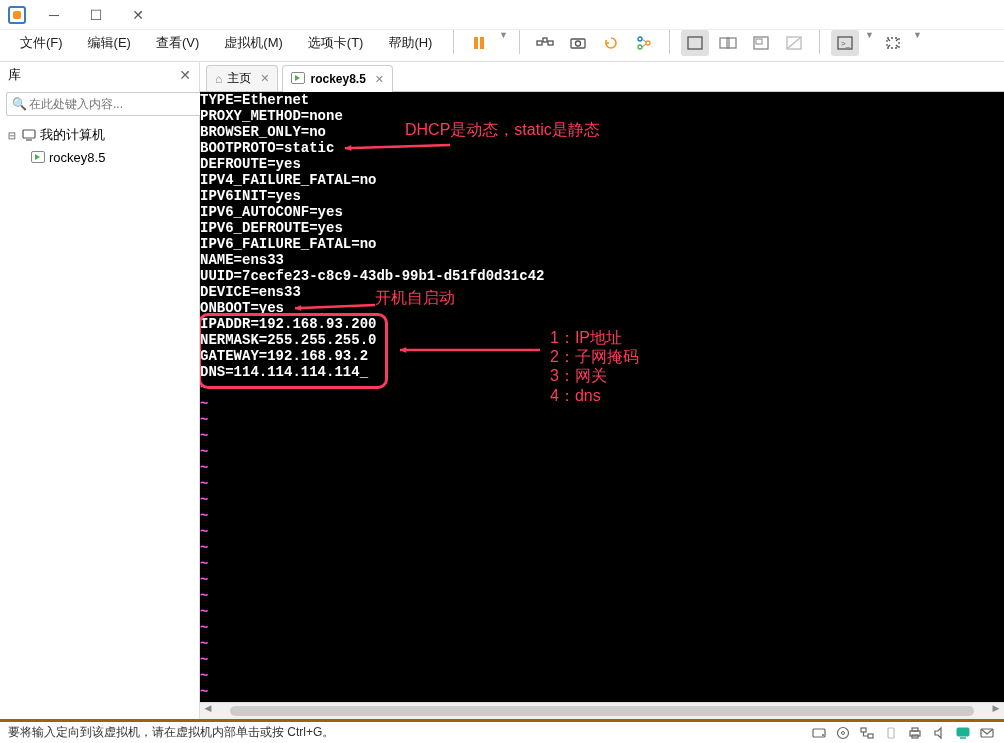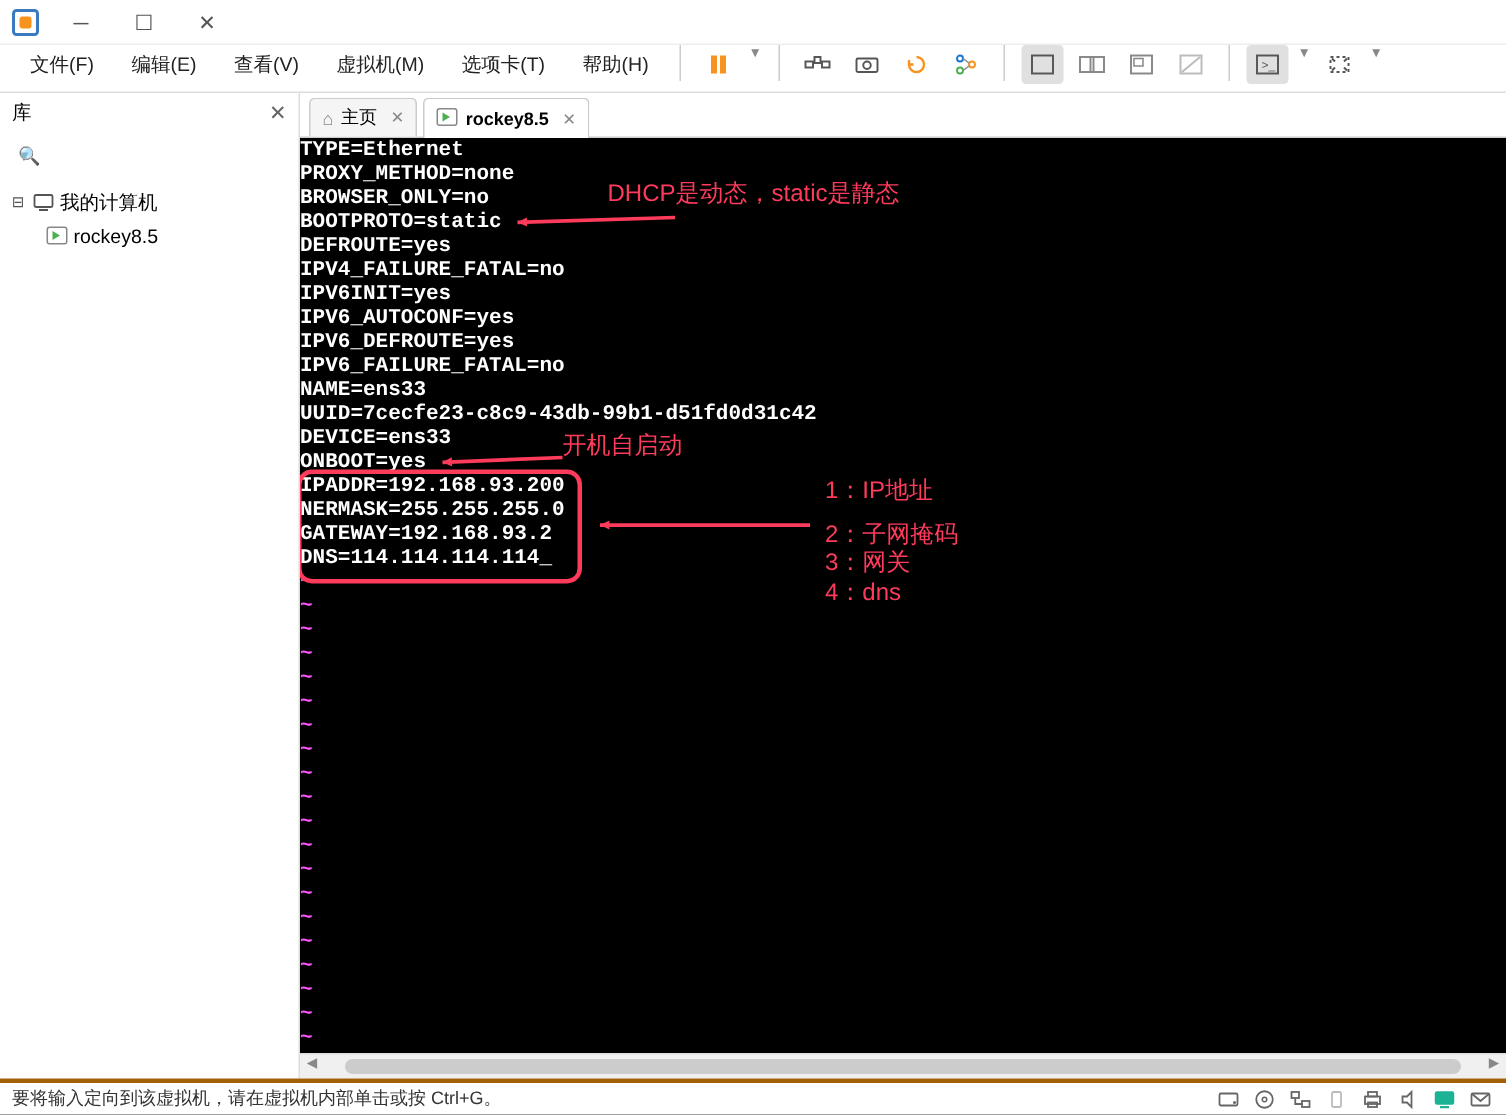--- a/index.html
+++ b/index.html
@@ -152,20 +152,21 @@
 
 <div class="body-row">
 
   <div class="sidebar">
     <div class="sidebar-head">
       <span>库</span>
       <span class="x">✕</span>
     </div>
     <div class="search-row">
       <span style="position:absolute;margin:5px 0 0 6px;color:#888;">🔍</span>
+      <input class="search-input" style="padding-left: 22px;" placeholder="在此处键入内容...">
       <div class="search-btn">▼</div>
     </div>
     <div class="tree">
       <div class="tree-row">
         <span class="tree-toggle">⊟</span>
         <span class="tree-icon">
           <svg width="16" height="14">
               <rect x="2" y="2" width="12" height="8" rx="1" fill="none" stroke="#555" stroke-width="1.2"></rect>
               <line x1="5" y1="12" x2="11" y2="12" stroke="#555" stroke-width="1.2"></line>
             </svg>
@@ -198,21 +199,21 @@
     <div class="console-wrap">
       <div class="console" id="console"><div class="line">TYPE=Ethernet</div><div class="line">PROXY_METHOD=none</div><div class="line">BROWSER_ONLY=no</div><div class="line">BOOTPROTO=static</div><div class="line">DEFROUTE=yes</div><div class="line">IPV4_FAILURE_FATAL=no</div><div class="line">IPV6INIT=yes</div><div class="line">IPV6_AUTOCONF=yes</div><div class="line">IPV6_DEFROUTE=yes</div><div class="line">IPV6_FAILURE_FATAL=no</div><div class="line">NAME=ens33</div><div class="line">UUID=7cecfe23-c8c9-43db-99b1-d51fd0d31c42</div><div class="line">DEVICE=ens33</div><div class="line">ONBOOT=yes</div><div class="line">IPADDR=192.168.93.200</div><div class="line">NERMASK=255.255.255.0</div><div class="line">GATEWAY=192.168.93.2</div><div class="line">DNS=114.114.114.114_</div><div class="line tilde">~</div><div class="line tilde">~</div><div class="line tilde">~</div><div class="line tilde">~</div><div class="line tilde">~</div><div class="line tilde">~</div><div class="line tilde">~</div><div class="line tilde">~</div><div class="line tilde">~</div><div class="line tilde">~</div><div class="line tilde">~</div><div class="line tilde">~</div><div class="line tilde">~</div><div class="line tilde">~</div><div class="line tilde">~</div><div class="line tilde">~</div><div class="line tilde">~</div><div class="line tilde">~</div><div class="line tilde">~</div><div class="line tilde">~</div><div class="anno" style="top: 30px; left: 205px;">DHCP是动态，static是静态</div><svg class="arrow-svg" width="121" height="19.200000000000003" style="left: 137px; top: 44.8px;">
             <line x1="113" y1="8" x2="8" y2="11.200000000000003" stroke="#ff3b5c" stroke-width="2.5"></line>
             <polygon points="8,11.200000000000003 14.207455001778621,7.964648025192072 14.392954170680657,14.051339504790127" fill="#ff3b5c"></polygon>
           </svg><div class="anno" style="top: 198px; left: 175px;">开机自启动</div><svg class="arrow-svg" width="96" height="19.19999999999999" style="left: 87px; top: 204.8px;">
             <line x1="88" y1="8" x2="8" y2="11.199999999999989" stroke="#ff3b5c" stroke-width="2.5"></line>
             <polygon points="8,11.199999999999989 14.176400221608798,7.905750418910118 14.41978628967793,13.99040212063839" fill="#ff3b5c"></polygon>
           </svg><div class="hbox" style="top: 221px; left: -2px; width: 190px; height: 76px;"></div><svg class="arrow-svg" width="156" height="16" style="left: 192px; top: 250px;">
             <line x1="148" y1="8" x2="8" y2="8" stroke="#ff3b5c" stroke-width="2.5"></line>
             <polygon points="8,8 14.303129716468737,4.955241261221387 14.303129716468739,11.044758738778611" fill="#ff3b5c"></polygon>
-          </svg><div class="anno" style="top: 228px; left: 350px; text-align: right;">1：IP地址</div><div class="anno" style="top: 257.2px; left: 350px;">2：子网掩码</div><div class="anno" style="top: 276.4px; left: 350px;">3：网关</div><div class="anno" style="top: 295.6px; left: 350px;">4：dns</div></div>
+          </svg><div class="anno" style="top: 238px; left: 350px; text-align: right;">1：IP地址</div><div class="anno" style="top: 257.2px; left: 350px;">2：子网掩码</div><div class="anno" style="top: 276.4px; left: 350px;">3：网关</div><div class="anno" style="top: 295.6px; left: 350px;">4：dns</div></div>
     </div>
 
     <div class="hscrollbar">
       <span class="arrow">◀</span>
       <div class="track">
           <div class="thumb"></div>
         </div>
       <span class="arrow">▶</span>
     </div>
   </div>

